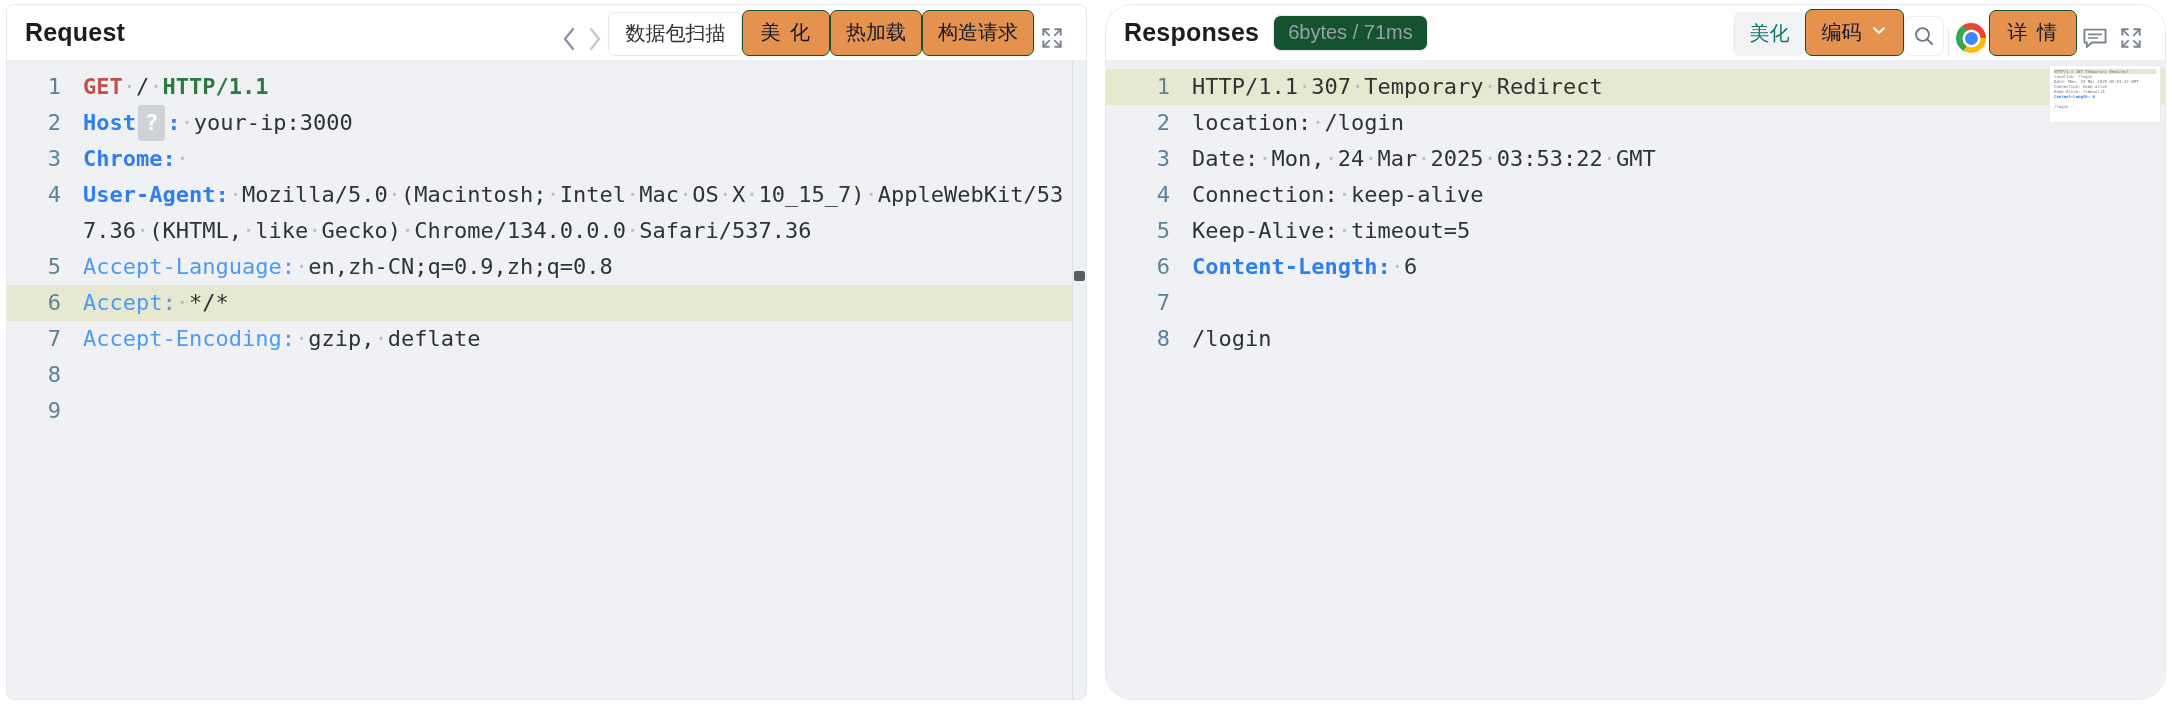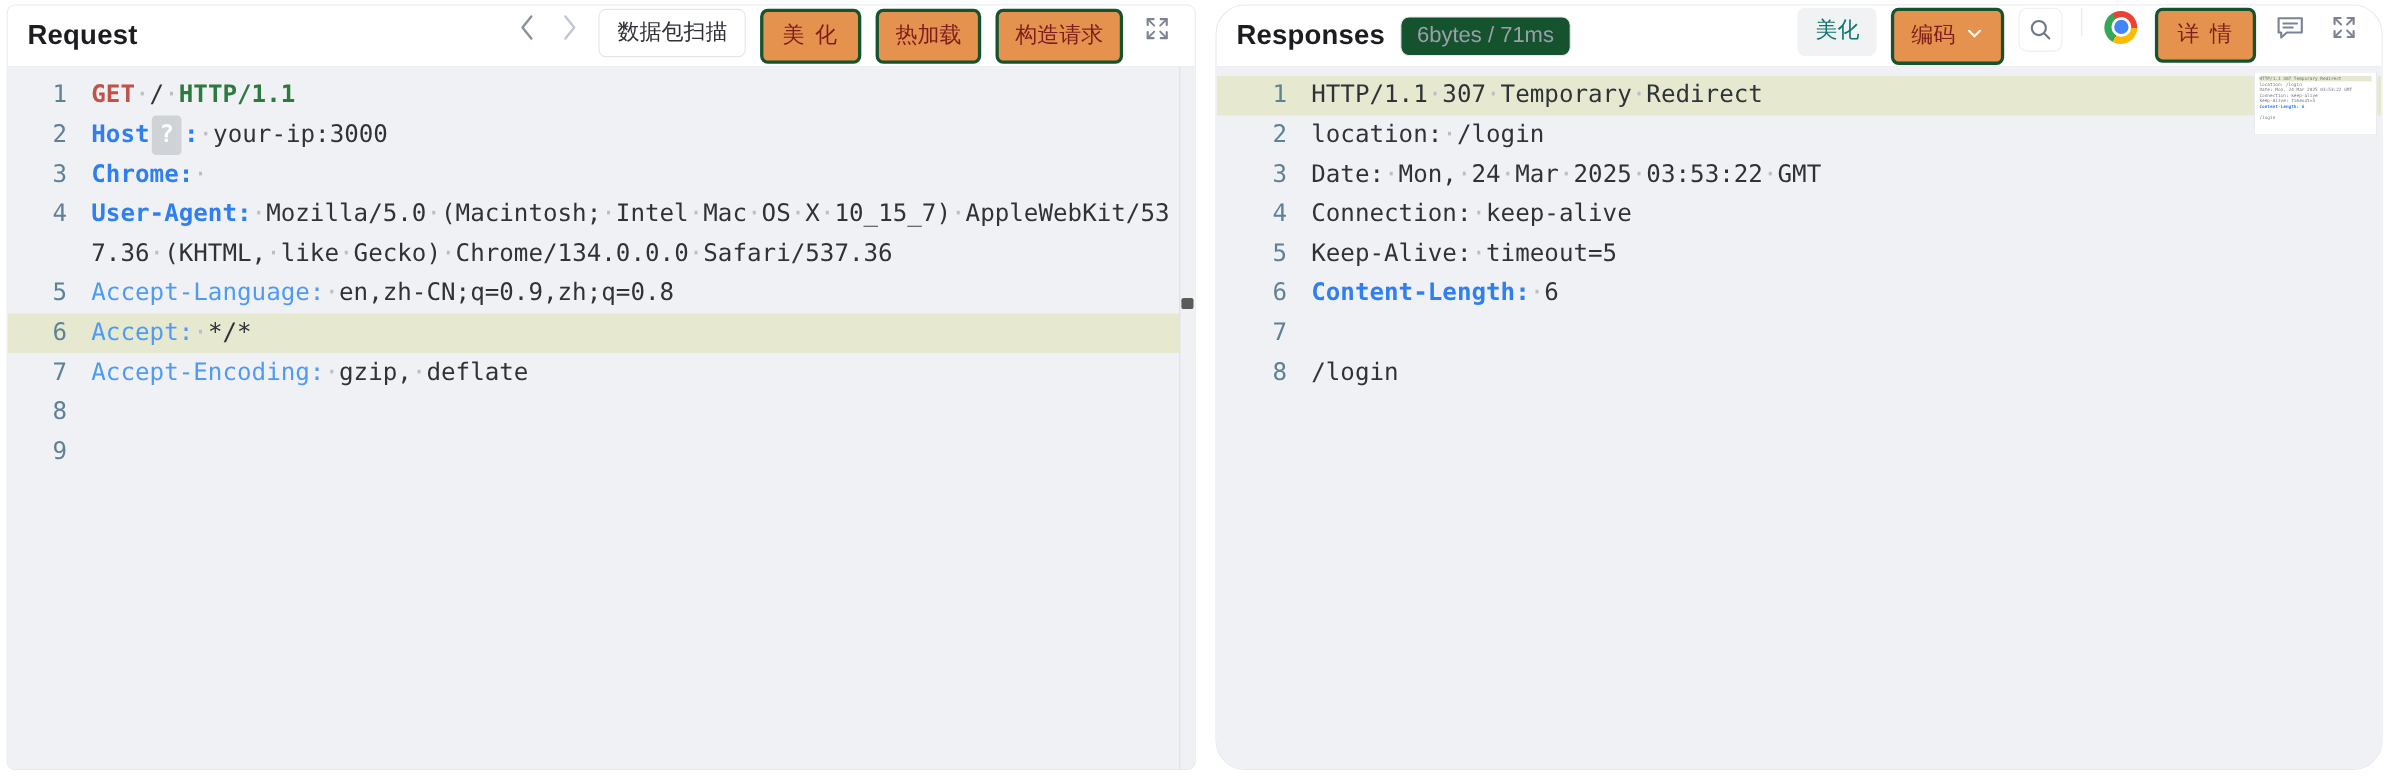--- a/index.html
+++ b/index.html
@@ -57,22 +57,21 @@
     background: #14532d;
     color: #9aa0ab;
     font-size: 20px;
     white-space: nowrap;
     line-height: 1.15;
   }
   .hdr-spacer { flex: 1 1 auto; }
 
   .hdr-tools {
     display: flex;
-    align-items: flex-start;
-    gap: 13px;
+    align-items: flex-end;
     flex: 0 0 auto;
   }
 
   
   .navarrow {
     width: 26px; height: 34px;
     display: flex; align-items: center; justify-content: center;
     cursor: pointer;
   }
   .navarrow svg { display: block; }
@@ -91,22 +90,22 @@
   }
   .btn-outline {
     padding: 10px 16px 12px;
     background: #ffffff;
     border: 1px solid #e3e5e9;
     color: #2e3138;
   }
   .btn-orange {
     padding: 11px 17px 13px;
     background: #e5924f;
-    border: 3px solid #14532d;
-    color: #7f1d1d;
+    border: 1px solid #14532d;
+    color: #0f172a;
     letter-spacing: 2px;
   }
   .btn-orange.tight { letter-spacing: 0px; padding: 11px 15px 13px; }
   .btn-gray {
     padding: 10px 15px 12px;
     background: #f1f2f4;
     border: 1px solid #f1f2f4;
     color: #0f766e;
   }
   .btn-orange .caret {

